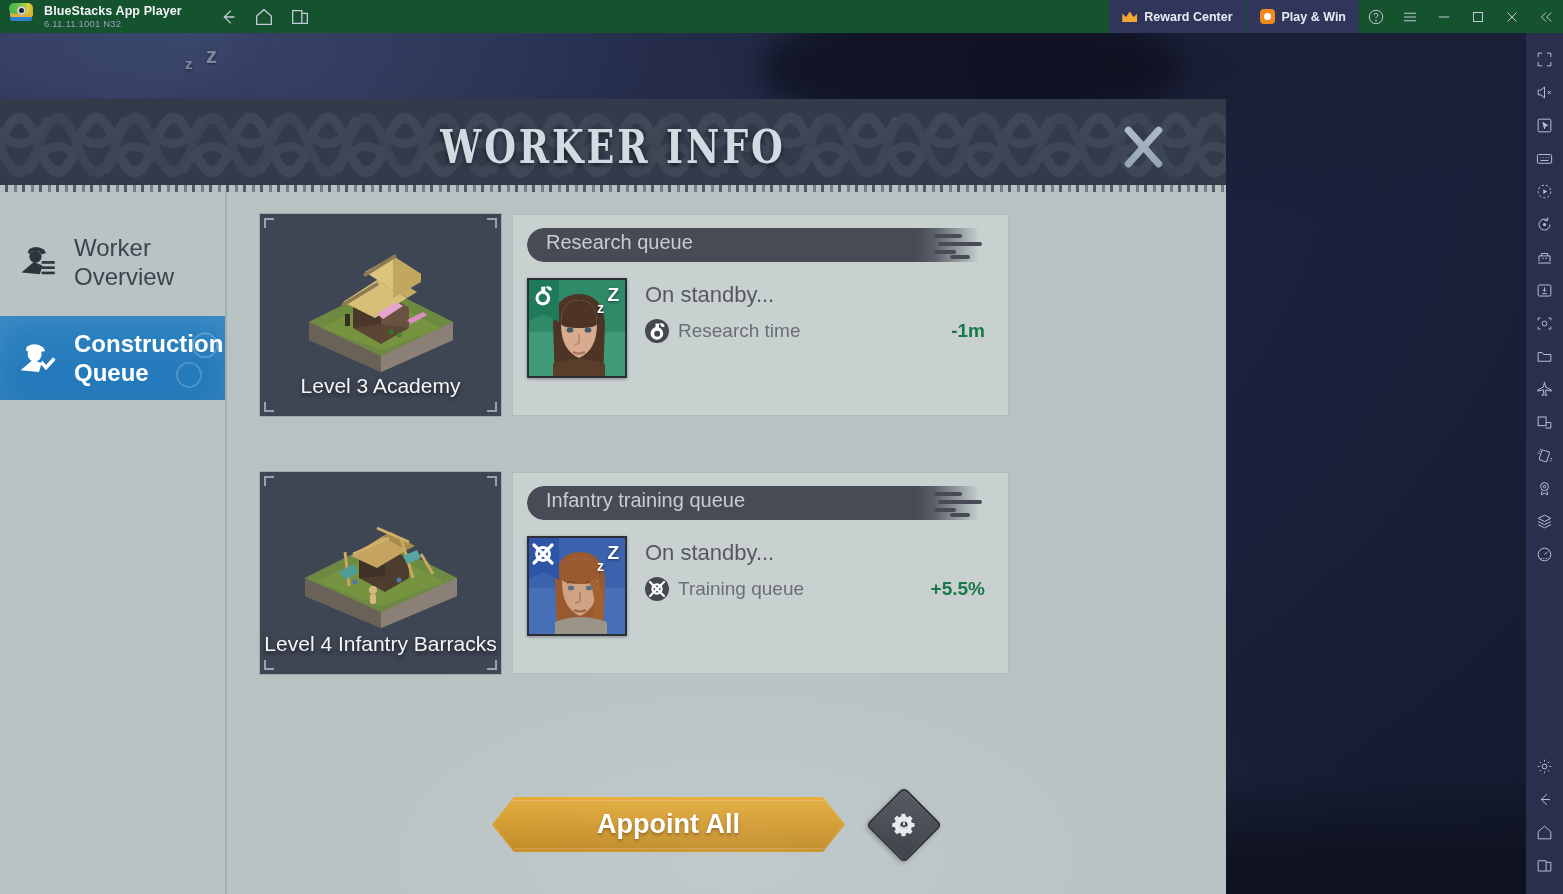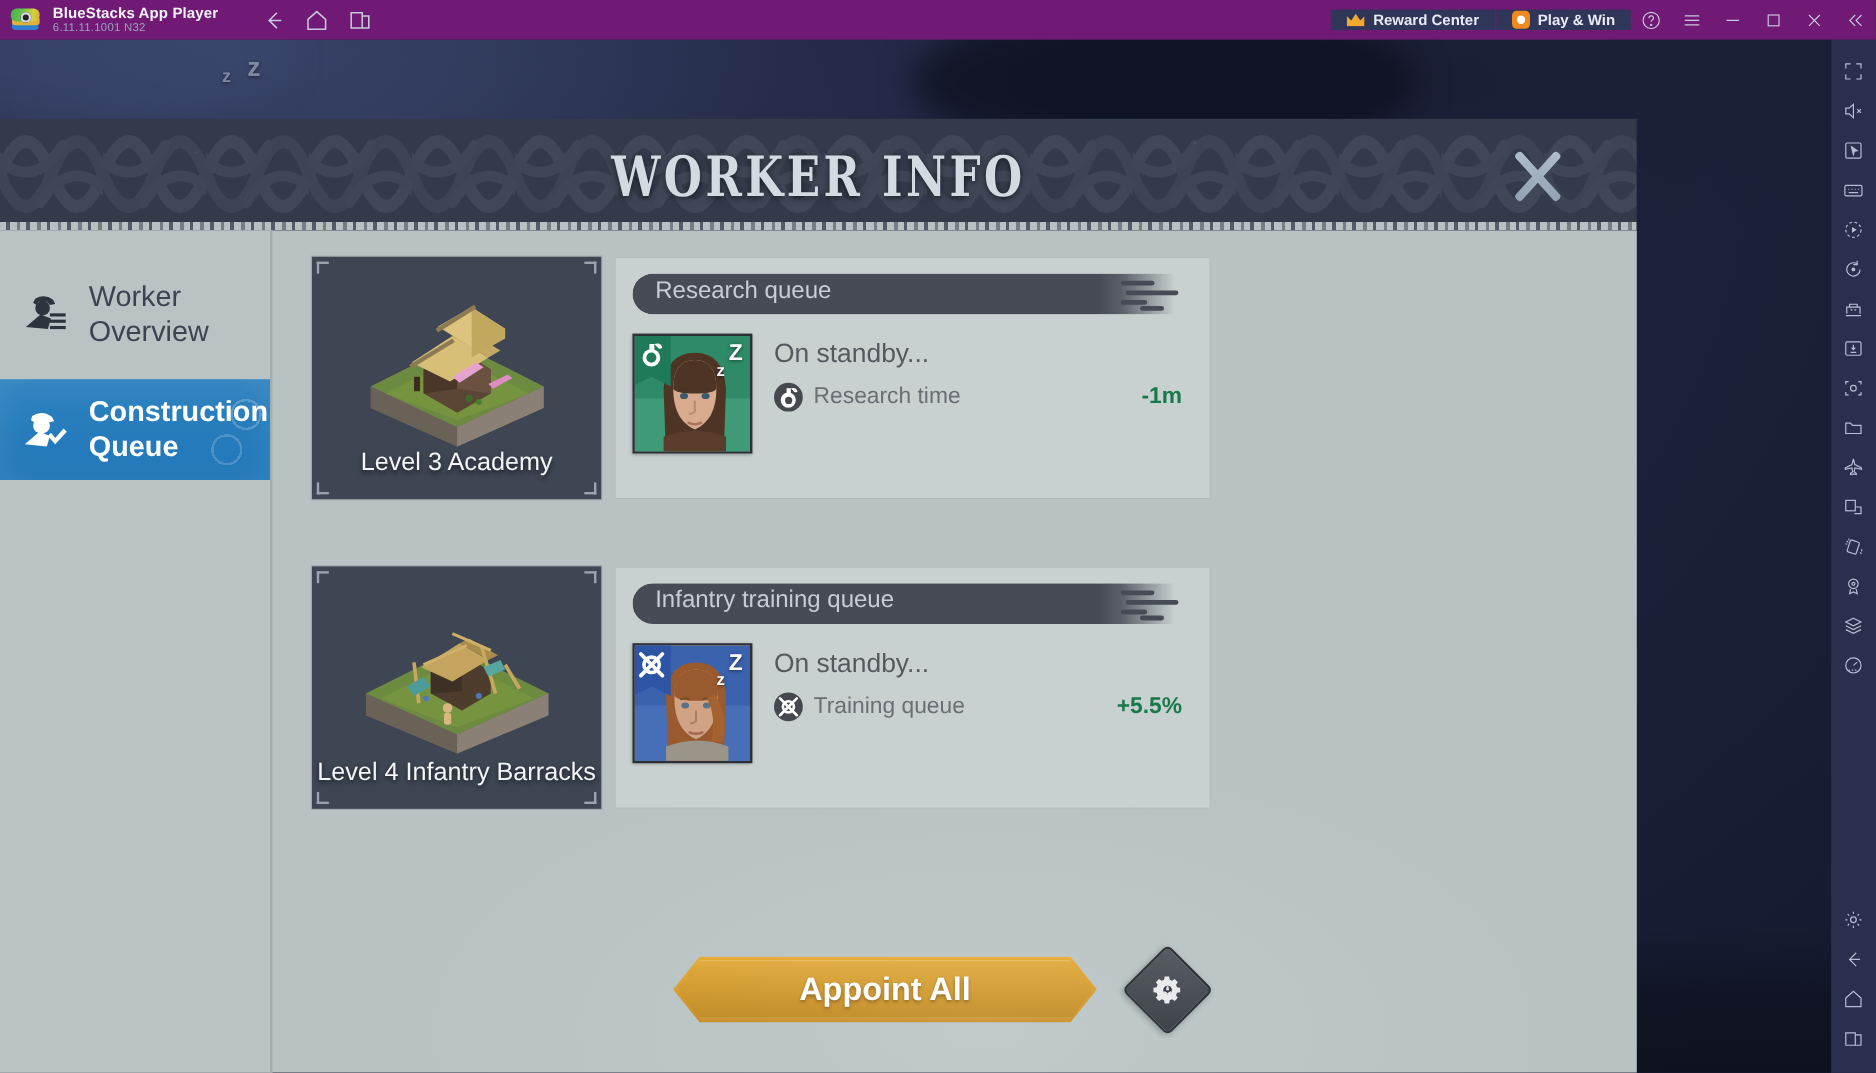--- a/index.html
+++ b/index.html
@@ -6,22 +6,22 @@
   html, body {
     width: 1563px; height: 894px;
     overflow: hidden;
     background: #1b2038;
     font-family: "Liberation Sans", sans-serif;
   }
 
   
   #titlebar {
     position: absolute; left: 0; top: 0; width: 1563px; height: 33px;
-    background: #701a75;
-    display: flex; align-items: center;
+    background: #14532d;
+    display: flex; 
     z-index: 50;
   }
   .bs-logo {
     width: 26px; height: 26px; margin-left: 8px; margin-right: 10px;
     position: relative; flex: none;
   }
   .bs-logo i {
     position: absolute; left: 1px; border-radius: 3px/2px; height: 7px; width: 24px;
     display: block;
   }
@@ -33,21 +33,21 @@
   .bs-logo i:nth-child(4){ top: 6px; left: 9px; width: 9px; height: 9px; border-radius: 50%;
     background: #1c2233; box-shadow: inset 0 0 0 2px #d7d7d7;}
   .tb-titlewrap { display: flex; flex-direction: column; justify-content: center; }
   .tb-title { color: #f2f3f7; font-size: 12.5px; font-weight: bold; letter-spacing: .1px; line-height: 14px;}
   .tb-ver { color: #9ba0bb; font-size: 9.5px; line-height: 11px; letter-spacing: .2px;}
   .tb-navbtns { display: flex; align-items: center; margin-left: 30px; gap: 4px;}
   .tb-navbtn { width: 32px; height: 30px; display: flex; align-items: center; justify-content: center;
     cursor: pointer; }
   .tb-navbtn svg { stroke: #c6cadd; fill: none; stroke-width: 1.4; }
   .tb-right { margin-left: auto; display: flex; align-items: center; height: 33px;}
-  .tb-pill { display: flex; align-items: center; gap: 7px; height: 17px; padding: 0 13px;
+  .tb-pill { display: flex; align-items: center; gap: 7px; height: 33px; padding: 0 13px;
     background: #30355a; color: #e8eaf4; font-size: 12.5px; font-weight: bold; cursor: pointer;}
   .tb-pill + .tb-pill { margin-left: 1px; }
   .crown { width: 15px; height: 11px; position: relative; flex:none;}
   .crown::before { content:""; position:absolute; inset:0;
     background: #f0a832;
     clip-path: polygon(0% 100%, 0% 22%, 25% 55%, 50% 5%, 75% 55%, 100% 22%, 100% 100%);}
   .pw-dot { width: 15px; height: 15px; border-radius: 4px; background: #f08a1e; position: relative; flex:none;}
   .pw-dot::after{ content:""; position:absolute; left:4px; top:4px; width:7px;height:7px;border-radius:50%;background:#fff;}
   .tb-icon { width: 34px; height: 33px; display:flex; align-items:center; justify-content:center; cursor:pointer;}
   .tb-icon svg { stroke: #c6cadd; fill:none; stroke-width:1.3;}
@@ -68,21 +68,21 @@
   }
   .bg-cloud { position:absolute; border-radius:50%; background: rgba(12,15,28,.75); filter: blur(14px); }
   .zzz { position:absolute; color:#8d93ac; font-weight:bold; font-family:"Liberation Sans",sans-serif;
     text-shadow: 0 1px 3px rgba(0,0,0,.6); opacity:.85;}
   .bg-land { position:absolute; left:0; bottom:0; width:100%; height:120px;
     background: linear-gradient(180deg, rgba(20,26,44,0) 0%, rgba(14,18,32,.85) 60%, #0d1120 100%);}
   .bg-tower { position:absolute; bottom:0; background: rgba(17,21,38,.8); filter: blur(1px);}
 
   
   #modal {
-    position:absolute; left:0; top:66px; width:1364px; height:795px;
+    position:absolute; left:0; top:66px; width:1226px; height:795px;
     display:flex; flex-direction:column;
   }
   #modal-header {
     position:relative; height:93px; width:100%;
     background:#333a49;
     overflow:hidden;
   }
   .knot {
     position:absolute; left:0; top:6px; width:100%; height:80px;
     opacity:.55;

